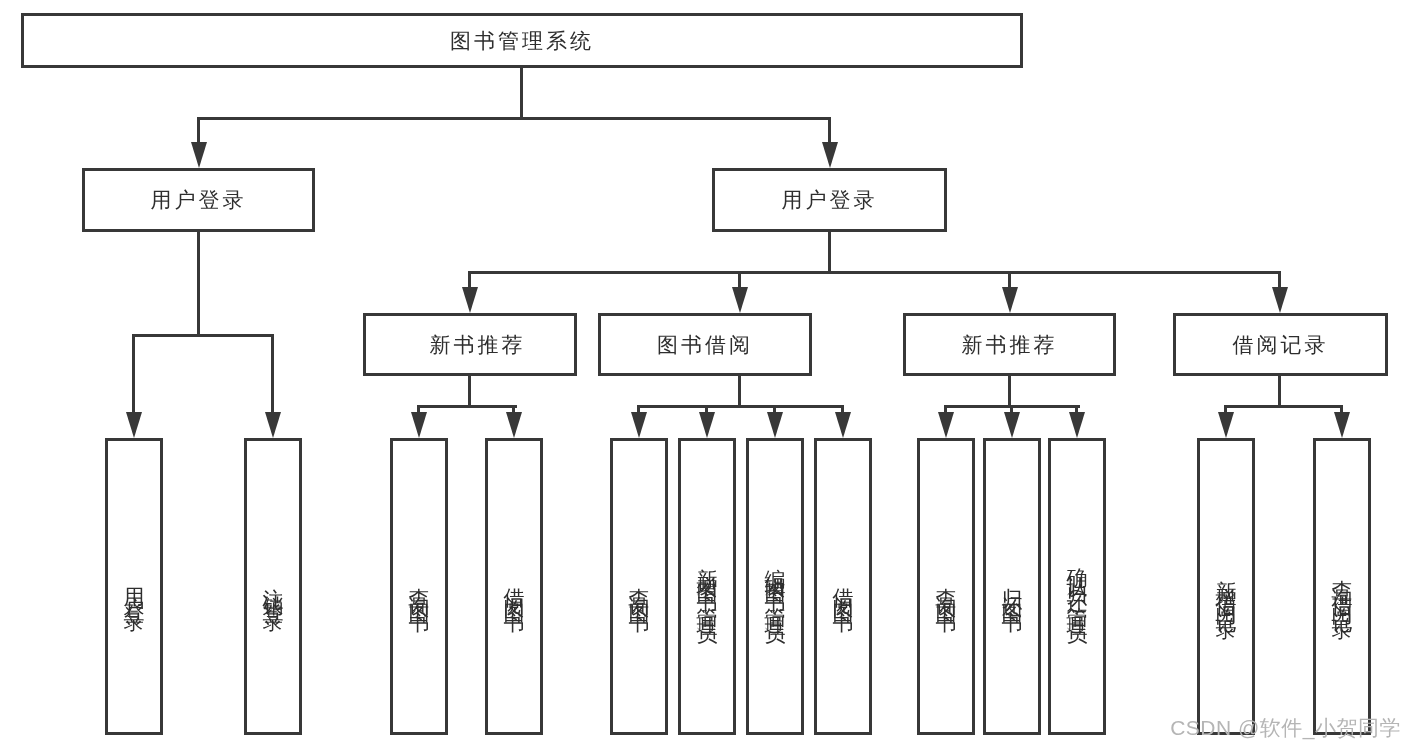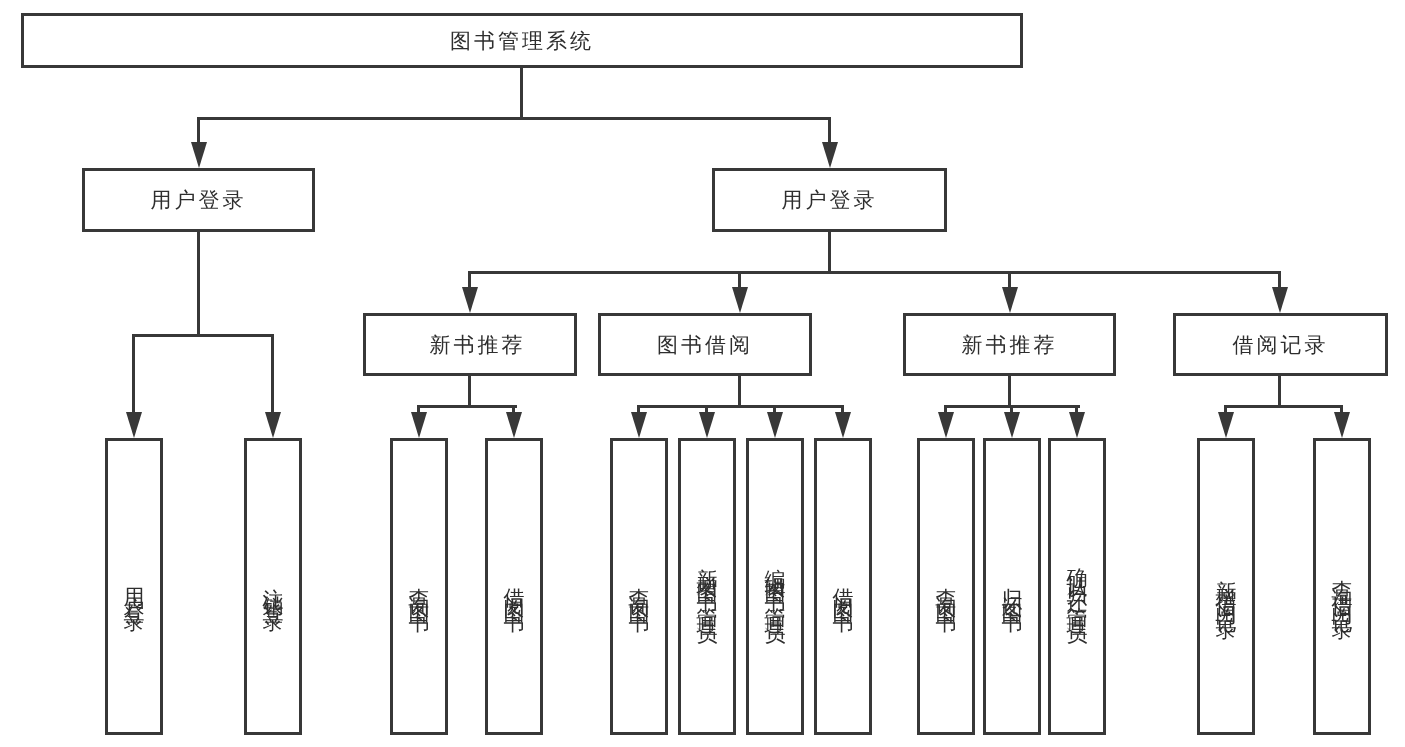--- a/index.html
+++ b/index.html
@@ -155,14 +155,15 @@
   <div class="arrow" style="left:1004px;top:412px;"></div>
   <div class="arrow" style="left:1069px;top:412px;"></div>
 
   <div class="line vline" style="left:1278px;top:375px;height:33px;"></div>
   <div class="line hline" style="left:1224px;top:405px;width:119px;"></div>
   <div class="line vline" style="left:1224px;top:405px;height:10px;"></div>
   <div class="line vline" style="left:1340px;top:405px;height:10px;"></div>
   <div class="arrow" style="left:1218px;top:412px;"></div>
   <div class="arrow" style="left:1334px;top:412px;"></div>
 
+  <div class="watermark">CSDN @软件_小贺同学</div>
 
 </div>
 
 </body></html>

